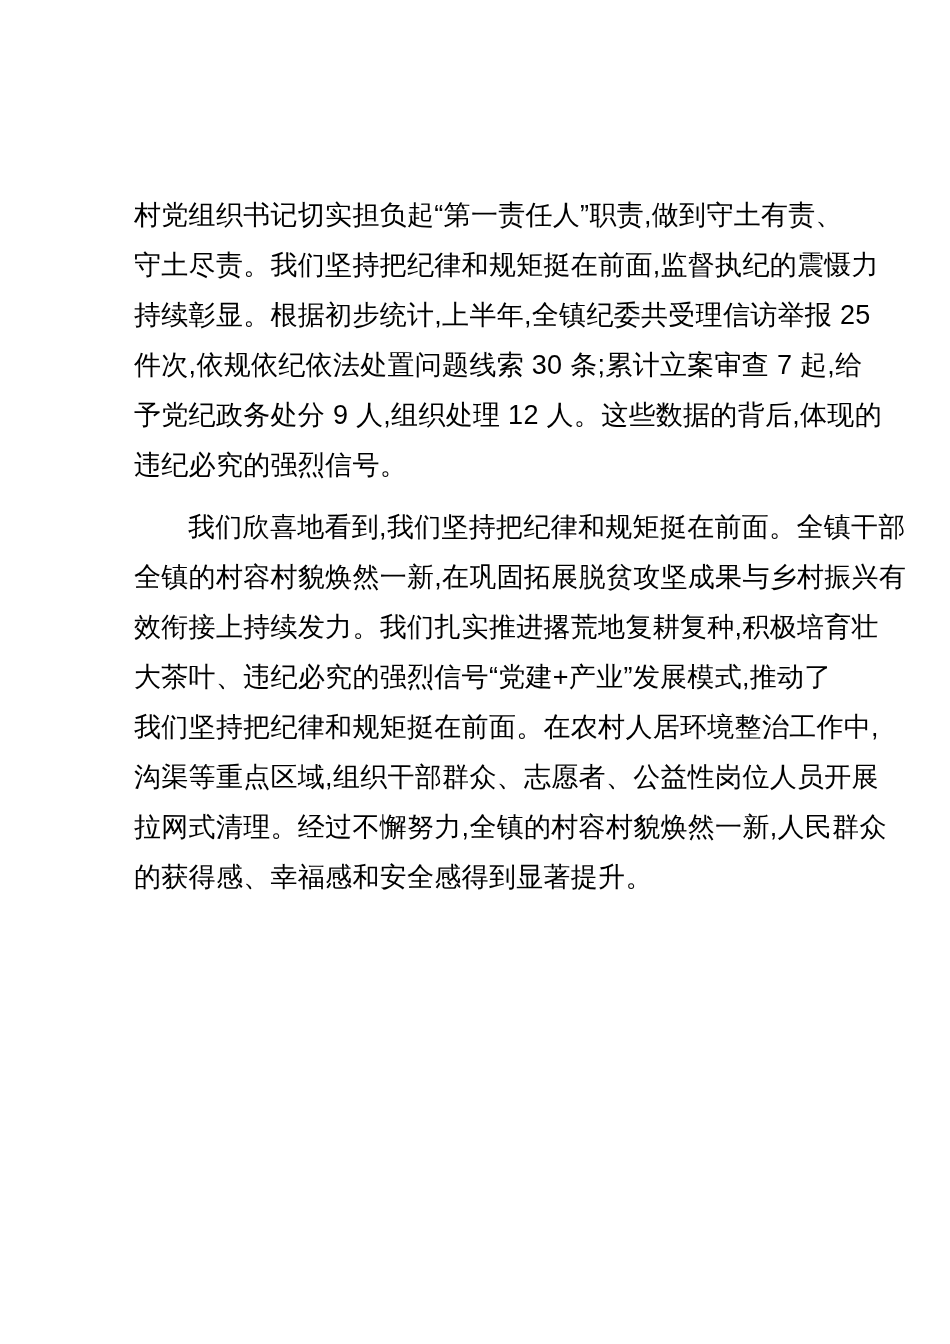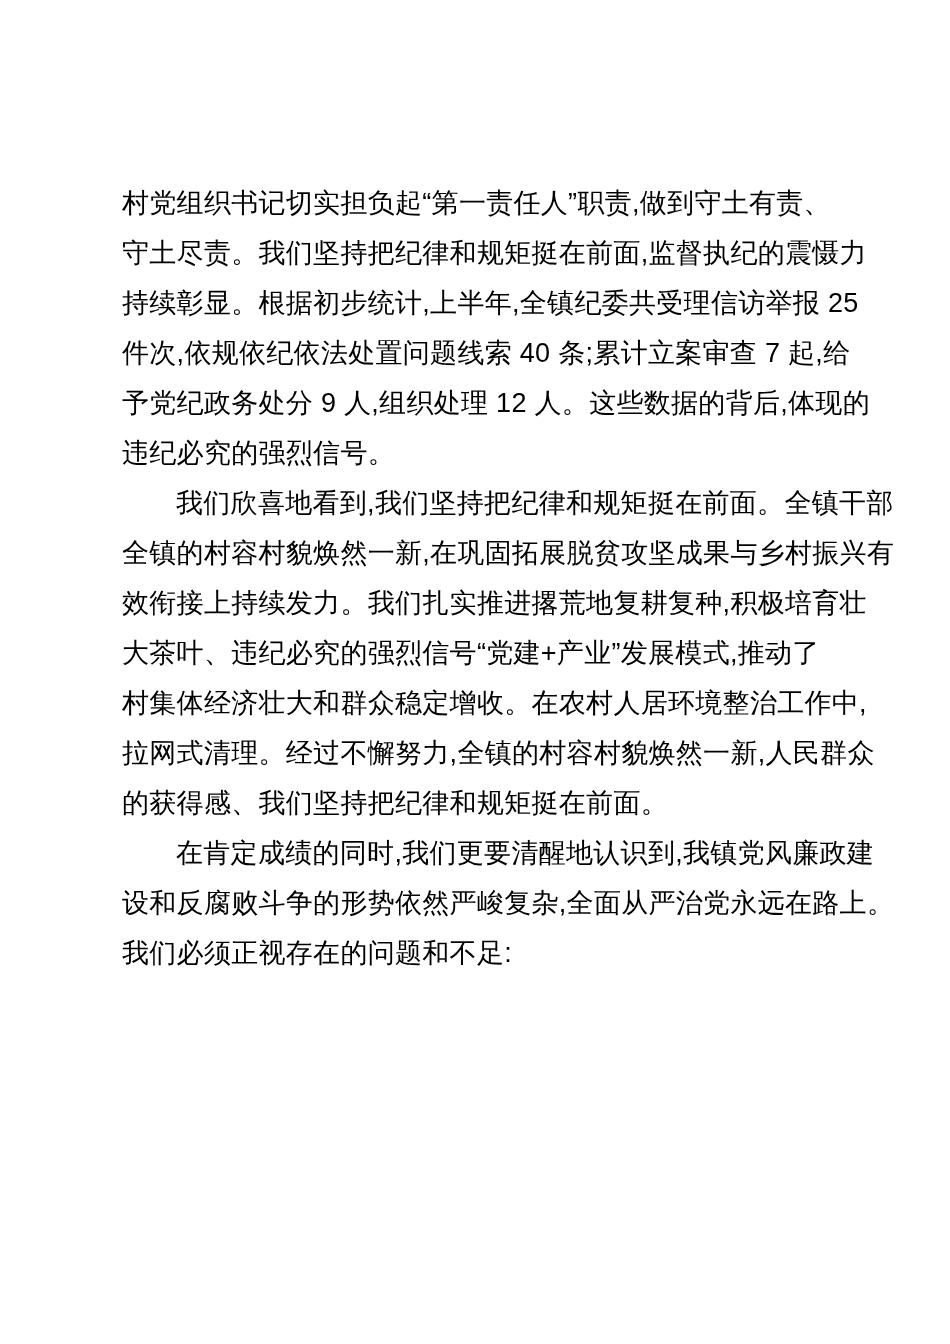--- a/index.html
+++ b/index.html
@@ -16,21 +16,21 @@
     font-family: "Liberation Sans", "DejaVu Sans", sans-serif;
   }
   .document-body {
     position: absolute;
     left: 122px;
     top: 178px;
     width: 740px;
     color: #000000;
   }
   p.para {
-    margin: 0;
+    margin: 12px;
     padding: 0;
   }
   span.line {
     display: block;
     height: 50px;
     line-height: 50px;
     font-size: 27px;
     letter-spacing: 0.3px;
     white-space: nowrap;
     color: #000000;
@@ -41,32 +41,28 @@
 </style>
 </head>
 <body>
 
 <div class="page">
   <div class="document-body">
       <p class="para">
         <span class="line">村党组织书记切实担负起“第一责任人”职责,做到守土有责、</span>
         <span class="line">守土尽责。我们坚持把纪律和规矩挺在前面,监督执纪的震慑力</span>
         <span class="line">持续彰显。根据初步统计,上半年,全镇纪委共受理信访举报 25</span>
-        <span class="line">件次,依规依纪依法处置问题线索 40 条;累计立案审查 7 起,给</span>
+        <span class="line">件次,依规依纪依法处置问题线索 30 条;累计立案审查 7 起,给</span>
         <span class="line">予党纪政务处分 9 人,组织处理 12 人。这些数据的背后,体现的</span>
         <span class="line">违纪必究的强烈信号。</span>
       </p>
       <p class="para">
         <span class="line first-indent">我们欣喜地看到,我们坚持把纪律和规矩挺在前面。全镇干部</span>
         <span class="line">全镇的村容村貌焕然一新,在巩固拓展脱贫攻坚成果与乡村振兴有</span>
         <span class="line">效衔接上持续发力。我们扎实推进撂荒地复耕复种,积极培育壮</span>
         <span class="line">大茶叶、违纪必究的强烈信号“党建+产业”发展模式,推动了</span>
-        <span class="line">村集体经济壮大和群众稳定增收。在农村人居环境整治工作中,</span>
+        <span class="line">我们坚持把纪律和规矩挺在前面。在农村人居环境整治工作中,</span>
+        <span class="line">沟渠等重点区域,组织干部群众、志愿者、公益性岗位人员开展</span>
         <span class="line">拉网式清理。经过不懈努力,全镇的村容村貌焕然一新,人民群众</span>
-        <span class="line">的获得感、我们坚持把纪律和规矩挺在前面。</span>
-      </p>
-      <p class="para">
-        <span class="line first-indent">在肯定成绩的同时,我们更要清醒地认识到,我镇党风廉政建</span>
-        <span class="line">设和反腐败斗争的形势依然严峻复杂,全面从严治党永远在路上。</span>
-        <span class="line">我们必须正视存在的问题和不足:</span>
+        <span class="line">的获得感、幸福感和安全感得到显著提升。</span>
       </p>
     </div>
 </div>
 
 </body></html>

